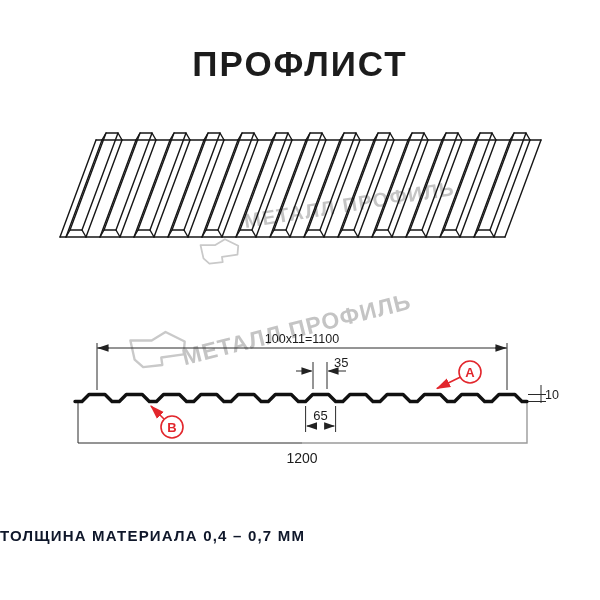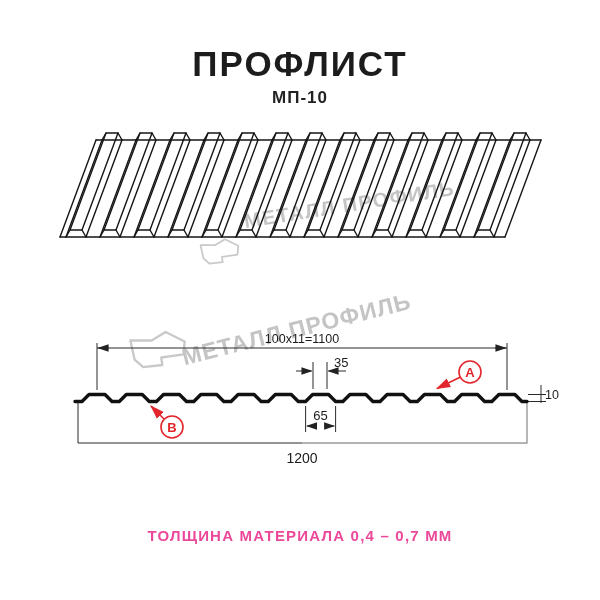--- a/index.html
+++ b/index.html
@@ -4,22 +4,22 @@
 <style>
   html,body{margin:0;padding:0;}
   body{width:600px;height:600px;background:#ffffff;overflow:hidden;
        font-family:"Liberation Sans", sans-serif;}
   .page{position:relative;width:600px;height:536px;background:#fff;}
 
   .title{position:absolute;left:0;top:44px;width:600px;text-align:center;
          font-size:35px;font-weight:bold;letter-spacing:2px;color:#1c1c1c;z-index:3;}
   .subtitle{position:absolute;left:0;top:88px;width:600px;text-align:center;
          font-size:17px;font-weight:bold;letter-spacing:1px;color:#222;z-index:3;}
-  .footer-note{position:absolute;left:0;top:527px;width:600px;text-align:center;
-         font-size:15px;font-weight:bold;letter-spacing:1.2px;color:#ec4899;z-index:3;}
+  .footer-note{position:absolute;left:0;top:527px;width:600px;
+         font-size:15px;font-weight:bold;letter-spacing:1.2px;color:#0f172a;z-index:3;}
 
   .wm{position:absolute;color:#c4c4c4;font-weight:bold;white-space:nowrap;z-index:1;}
   .wm-text-1{left:246px;top:210px;font-size:20px;letter-spacing:1.5px;
          transform:rotate(-9deg);transform-origin:0 100%;}
   .wm-text-2{left:186px;top:344px;font-size:23px;letter-spacing:1px;
          transform:rotate(-14deg);transform-origin:0 100%;}
   .wm-logo{position:absolute;z-index:1;}
   .wm-logo-1{left:196px;top:234px;}
   .wm-logo-2{left:124px;top:324px;}
 
@@ -31,21 +31,20 @@
   .dimtxt{fill:#1c1c1c;font-family:"Liberation Sans",sans-serif;}
   .red{stroke:#e2262c;fill:none;stroke-width:1.6;}
   .redtxt{fill:#e2262c;font-family:"Liberation Sans",sans-serif;font-size:13px;font-weight:bold;}
 </style>
 </head>
 <body>
 
 <div class="page">
 
   <div class="title">ПРОФЛИСТ</div>
-  <div class="subtitle">МП-10</div>
 
   <svg class="wm-logo wm-logo-1" width="46" height="34" viewBox="0 0 62 46">
     <path d="M6,15 L10,33 L18,40 L36,38 L35,31 L56,28 L57,16 L39,7 L26,15 Z" fill="none" stroke="#c9c9c9" stroke-width="2.4" stroke-linejoin="round"></path>
   </svg>
   <div class="wm wm-text-1">МЕТАЛЛ ПРОФИЛЬ</div>
 
   <svg class="wm-logo wm-logo-2" width="66" height="50" viewBox="0 0 62 46">
     <path d="M6,15 L10,33 L18,40 L36,38 L35,31 L56,28 L57,16 L39,7 L26,15 Z" fill="none" stroke="#c9c9c9" stroke-width="2.2" stroke-linejoin="round"></path>
   </svg>
   <div class="wm wm-text-2">МЕТАЛЛ ПРОФИЛЬ</div>

